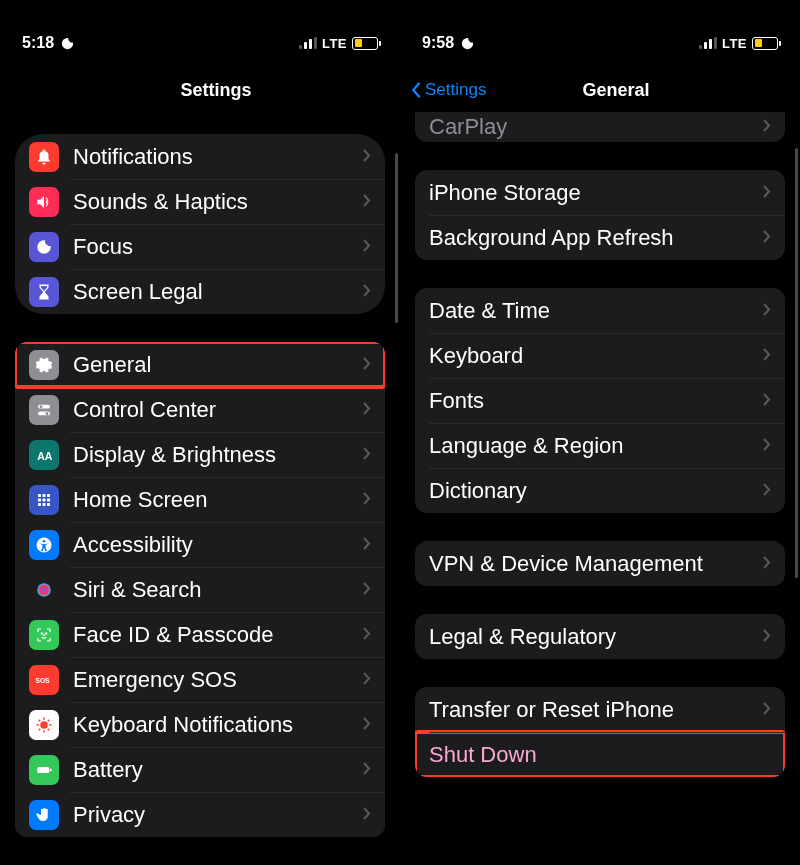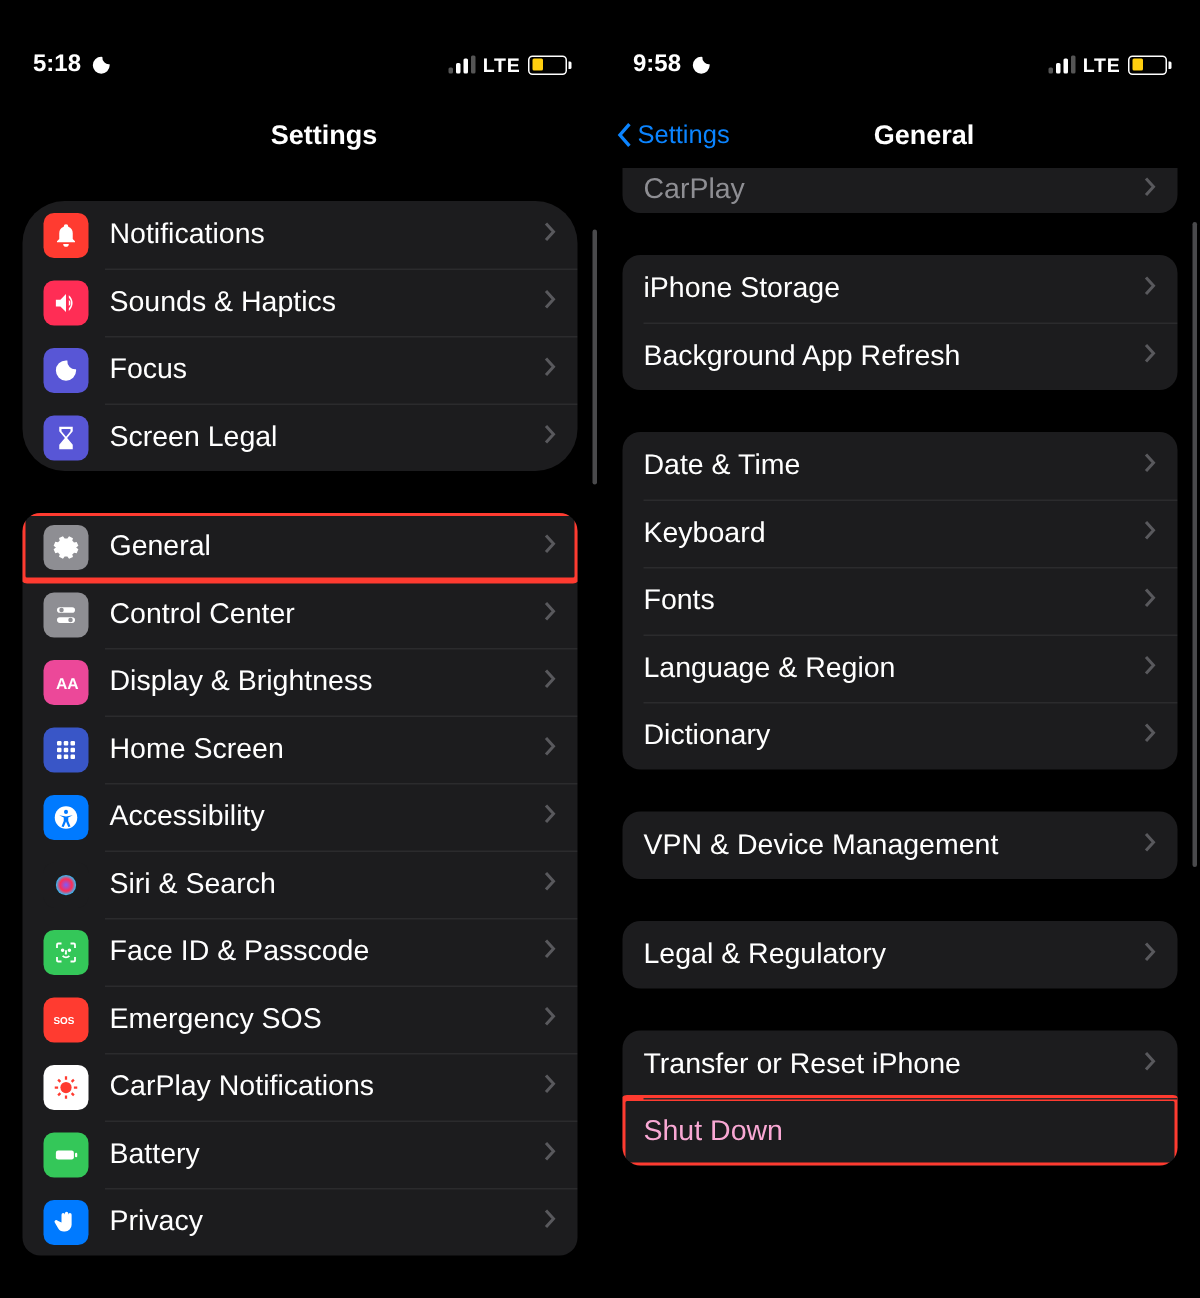--- a/index.html
+++ b/index.html
@@ -26,21 +26,21 @@
   .nav-back svg{width:12px;height:18px;}
 
   .list { padding: 0 15px; }
   .group { background:#1c1c1e; border-radius:12px; margin-top:28px; overflow:hidden; }
   .left .group:first-of-type{margin-top:22px;border-radius:28px;}
   .row { display:flex; align-items:center; height:45px; padding:0 14px; position:relative; }
   .row + .row::before { content:""; position:absolute; left:55px; right:0; top:0; height:1px; background:#2b2b2d; }
   .row.no-icon + .row::before, .row.no-icon::before { left:14px; }
   .icon-box { width:30px; height:30px; border-radius:7px; display:flex; align-items:center; justify-content:center; margin-right:14px; flex-shrink:0; }
   .icon-box svg { width:18px; height:18px; }
-  .row-label { font-size:19px; flex:1; color:#fff; }
+  .row-label { font-size:22px; flex:1; color:#fff; }
   .row-label.blue { color:#f9a8d4; }
   .chevron { color:#59595d; }
   .chevron svg{width:8px;height:13px;}
   .highlight { outline:4px solid #ff3b30; outline-offset:-2px; border-radius:3px; position:relative; z-index:5; }
   .row.cut-top { height:30px; }
   .row.cut-top::before{display:none;}
 
   .scrollind { position:absolute; right:2px; width:3px; background:#4a4a4c; border-radius:2px; }
   .left .scrollind{ top:135px; height:170px; }
   .right .scrollind{ top:130px; height:430px; }
@@ -146,21 +146,21 @@
               <circle cx="8" cy="7.5" r="2" fill="#8e8e93"></circle>
               <circle cx="16" cy="16.5" r="2" fill="#8e8e93"></circle>
             </svg>
           </span>
         <span class="row-label">Control Center</span>
         <span class="chevron"><svg viewBox="0 0 8 13" fill="none" stroke="currentColor" stroke-width="2">
               <path d="M1 1l5 5.5L1 12"></path>
             </svg></span>
       </div>
       <div class="row">
-        <span class="icon-box" style="background:#ec4899">
+        <span class="icon-box" style="background:#0f766e">
             <svg viewBox="0 0 24 24" fill="#fff">
               <text x="3" y="18" font-size="14" font-weight="700" fill="#fff">AA</text>
             </svg>
           </span>
         <span class="row-label">Display &amp; Brightness</span>
         <span class="chevron"><svg viewBox="0 0 8 13" fill="none" stroke="currentColor" stroke-width="2">
               <path d="M1 1l5 5.5L1 12"></path>
             </svg></span>
       </div>
       <div class="row">
@@ -247,21 +247,21 @@
                 <line x1="12" y1="19" x2="12" y2="22"></line>
                 <line x1="2" y1="12" x2="5" y2="12"></line>
                 <line x1="19" y1="12" x2="22" y2="12"></line>
                 <line x1="5" y1="5" x2="7" y2="7"></line>
                 <line x1="17" y1="17" x2="19" y2="19"></line>
                 <line x1="17" y1="7" x2="19" y2="5"></line>
                 <line x1="5" y1="19" x2="7" y2="17"></line>
               </g>
             </svg>
           </span>
-        <span class="row-label">CarPlay Notifications</span>
+        <span class="row-label">Keyboard Notifications</span>
         <span class="chevron"><svg viewBox="0 0 8 13" fill="none" stroke="currentColor" stroke-width="2">
               <path d="M1 1l5 5.5L1 12"></path>
             </svg></span>
       </div>
       <div class="row">
         <span class="icon-box" style="background:#34c759">
             <svg viewBox="0 0 24 24" fill="#fff">
               <rect x="3" y="8" width="16" height="8" rx="2"></rect>
               <rect x="20" y="10" width="2" height="4" rx="1"></rect>
             </svg>

